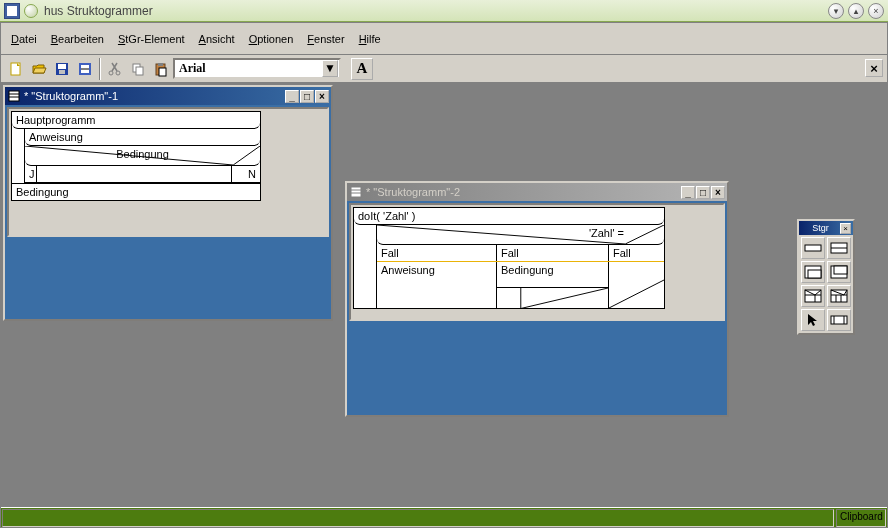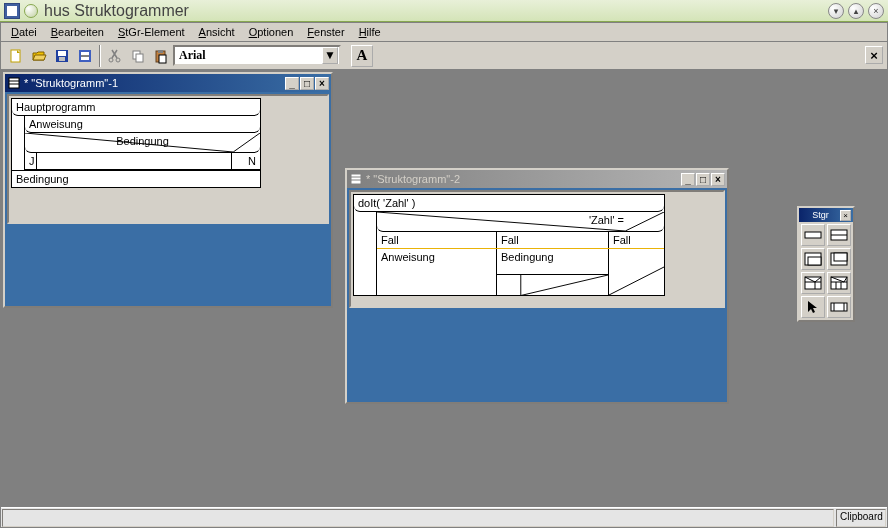--- a/index.html
+++ b/index.html
@@ -3,27 +3,27 @@
 <meta charset="utf-8">
 <style>
   * { box-sizing: border-box; margin: 0; padding: 0; }
   body { font-family: Tahoma, Arial, sans-serif; font-size: 11px; background: #96c040; width: 888px; height: 528px; position: relative; overflow: hidden; }
   
   
   .os-titlebar { height: 22px; background: linear-gradient(to bottom, #e8f0d8, #d4e4b8); display: flex; align-items: center; padding: 0 4px; border-bottom: 1px solid #88a850; }
   .os-app-icon { width: 16px; height: 16px; background: #4060a0; border: 1px solid #304880; margin-right: 4px; position: relative; }
   .os-app-icon::before { content: ''; position: absolute; inset: 2px; background: #fff; }
   .os-marble { width: 14px; height: 14px; border-radius: 50%; background: radial-gradient(circle at 30% 30%, #fff, #c0d0a0); border: 1px solid #88a850; margin-right: 6px; }
-  .os-title { flex: 1; color: #444; font-size: 16px; }
+  .os-title { flex: 1; color: #444; font-size: 12px; }
   .os-win-btn { width: 16px; height: 16px; border-radius: 50%; background: radial-gradient(circle at 30% 30%, #fff, #d0d0d0); border: 1px solid #888; margin-left: 4px; display: flex; align-items: center; justify-content: center; font-size: 9px; color: #444; cursor: pointer; }
   
   
   .app-window { position: absolute; top: 22px; left: 0; right: 0; bottom: 0; background: #d4d0c8; border: 1px solid #808080; display: flex; flex-direction: column; }
   
-  .menubar { height: 19px; display: flex; align-items: center; padding: 0 4px; background: #d4d0c8; border-bottom: 1px solid #808080; gap: 2px; }
+  .menubar { height: 32px; display: flex; align-items: center; padding: 0 4px; background: #d4d0c8; border-bottom: 1px solid #808080; gap: 2px; }
   .menu-item { padding: 2px 6px; cursor: pointer; }
   .menu-item u { text-decoration: underline; }
   
   .toolbar { height: 28px; display: flex; align-items: center; padding: 2px 4px; background: #d4d0c8; border-bottom: 1px solid #808080; gap: 1px; position: relative; }
   .tbtn { width: 22px; height: 22px; border: 1px solid #d4d0c8; display: flex; align-items: center; justify-content: center; cursor: pointer; background: #d4d0c8; }
   .tbtn svg { width: 16px; height: 16px; }
   .tb-sep { width: 2px; height: 22px; border-left: 1px solid #808080; border-right: 1px solid #fff; margin: 0 2px; }
   .font-select { width: 168px; height: 21px; border: 2px inset #d4d0c8; background: #fff; padding: 0 4px; display: flex; align-items: center; justify-content: space-between; font-weight: bold; font-size: 12px; font-family: Liberation Serif, serif; }
   .font-select .arrow { width: 16px; height: 17px; background: #d4d0c8; border: 1px outset #fff; display: flex; align-items: center; justify-content: center; margin-right: -3px; }
   .close-x { position: absolute; right: 4px; top: 4px; width: 18px; height: 18px; border: 1px outset #fff; background: #d4d0c8; font-family: Arial; font-weight: bold; font-size: 13px; display: flex; align-items: center; justify-content: center; cursor: pointer; }
@@ -49,21 +49,21 @@
   .sg-cell:last-child { border-right: none; }
   
   
   .palette { position: absolute; right: 32px; top: 136px; width: 58px; background: #d4d0c8; border: 2px outset #d4d0c8; }
   .pal-title { height: 14px; background: linear-gradient(to right, #0a246a, #3a6ea5); color: #fff; display: flex; align-items: center; justify-content: space-between; padding: 0 2px; font-size: 9px; }
   .pal-title .x { width: 11px; height: 11px; background: #d4d0c8; border: 1px outset #fff; color: #000; font-size: 8px; display: flex; align-items: center; justify-content: center; cursor: pointer; }
   .pal-grid { display: grid; grid-template-columns: 1fr 1fr; gap: 2px; padding: 2px; }
   .pal-btn { height: 22px; border: 1px outset #fff; background: #d4d0c8; display: flex; align-items: center; justify-content: center; cursor: pointer; }
   .pal-btn svg { width: 20px; height: 16px; }
   
-  .statusbar { height: 20px; background: #e5e5e5; border-top: 1px solid #fff; display: flex; align-items: center; }
+  .statusbar { height: 20px; background: #4d7c0f; border-top: 1px solid #fff; display: flex; align-items: center; }
   .status-pane { flex: 1; height: 18px; border: 1px inset #d4d0c8; margin: 1px; }
   .status-clip { width: 50px; height: 18px; border: 1px inset #d4d0c8; margin: 1px; padding: 1px 3px; font-size: 10px; }
   
   .diag-line { position: absolute; pointer-events: none; }
 </style>
 </head>
 <body>
 
 <div class="os-titlebar">
   <div class="os-app-icon"></div>

